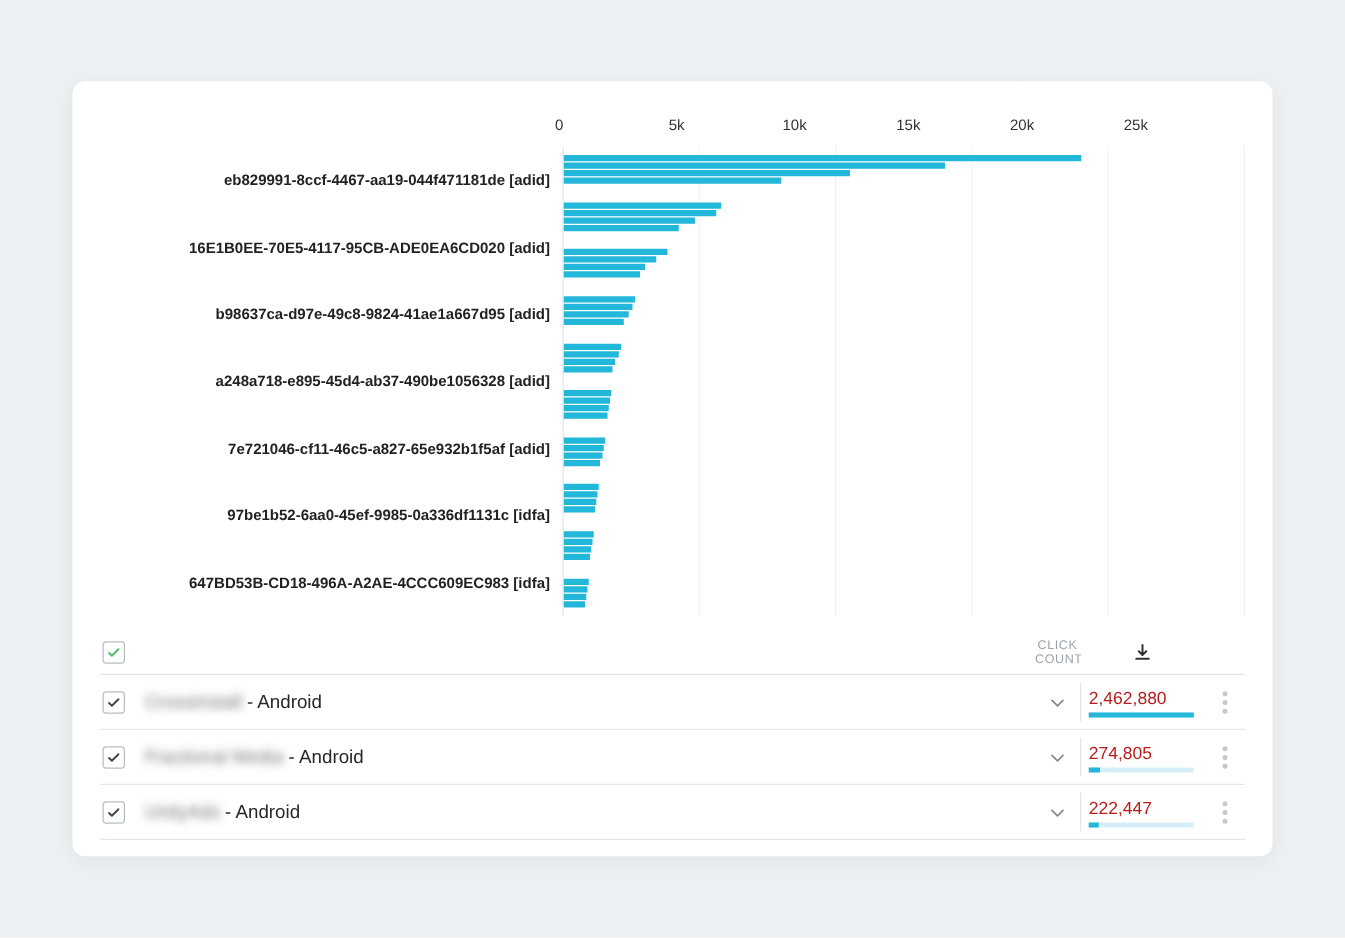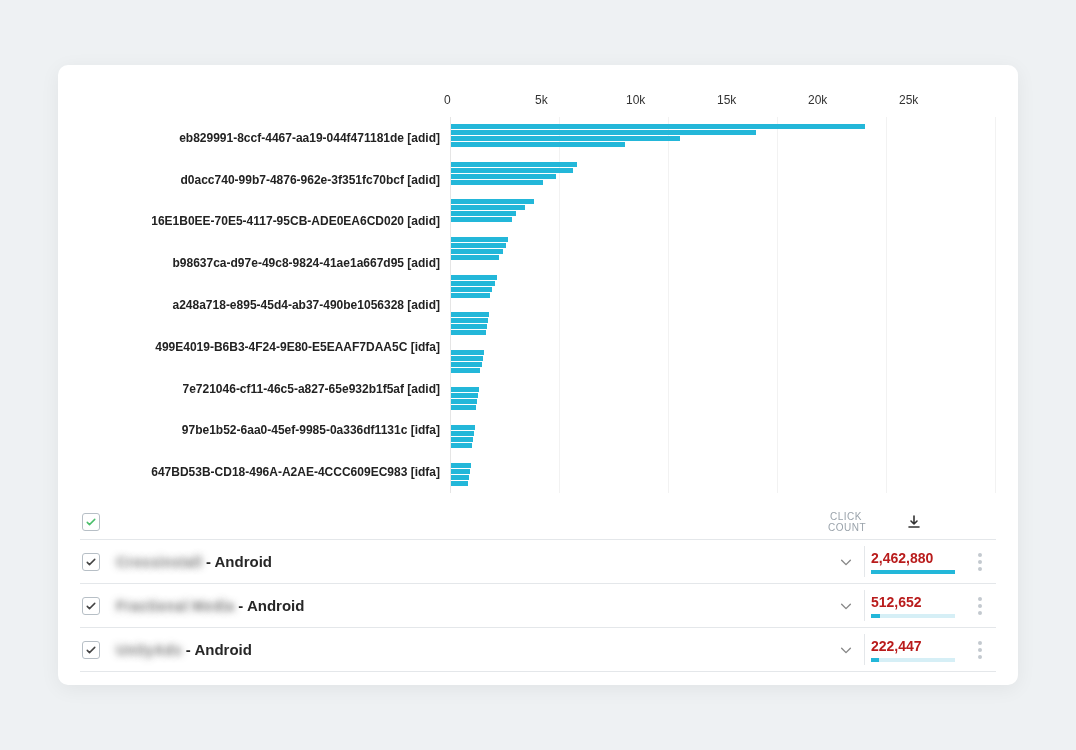--- a/index.html
+++ b/index.html
@@ -111,21 +111,21 @@
     font-size: 10px;
     letter-spacing: 0.05em;
   }
   .thead .crumb {
     display: flex; align-items: center; gap: 4px;
   }
   .thead .clickcount {
     text-align: center;
     line-height: 1.1;
   }
-  .trow { height: 44px; font-weight: bold; }
+  .trow { height: 44px; }
   .check {
     width: 18px; height: 18px;
     border: 1.4px solid #b7bfc6;
     border-radius: 3px;
     display: flex; align-items: center; justify-content: center;
     cursor: pointer;
     margin-left: 2px;
   }
   .check svg { width: 12px; height: 12px; }
   .netname {
@@ -198,25 +198,23 @@
       <div class="x-tick">0</div>
       <div class="x-tick">5k</div>
       <div class="x-tick">10k</div>
       <div class="x-tick">15k</div>
       <div class="x-tick">20k</div>
       <div class="x-tick">25k</div>
     </div>
     <div class="plot">
       <div class="y-labels" id="ylabels">
           <div>eb829991-8ccf-4467-aa19-044f471181de [adid]</div>
-          <div>d0acc740-99b7-4876-962e-3f351fc70bcf [adid]</div>
           <div>16E1B0EE-70E5-4117-95CB-ADE0EA6CD020 [adid]</div>
           <div>b98637ca-d97e-49c8-9824-41ae1a667d95 [adid]</div>
           <div>a248a718-e895-45d4-ab37-490be1056328 [adid]</div>
-          <div>499E4019-B6B3-4F24-9E80-E5EAAF7DAA5C [idfa]</div>
           <div>7e721046-cf11-46c5-a827-65e932b1f5af [adid]</div>
           <div>97be1b52-6aa0-45ef-9985-0a336df1131c [idfa]</div>
           <div>647BD53B-CD18-496A-A2AE-4CCC609EC983 [idfa]</div>
         </div>
       <div class="bars">
         <div class="gridlines">
           <div></div>
             <div></div>
             <div></div>
             <div></div>
@@ -343,21 +341,21 @@
           <div class="netname">
             <span class="blurred">Fractional Media</span>
             <span> - Android</span>
           </div>
           <div class="expander">
             <svg width="14" height="14" viewBox="0 0 16 16">
               <path d="M3 6l5 5 5-5" stroke="#888" stroke-width="1.6" fill="none" stroke-linecap="round" stroke-linejoin="round"></path>
             </svg>
           </div>
           <div class="count-cell">
-            <div class="count-val">512,652</div>
+            <div class="count-val">274,805</div>
             <div class="count-bar-bg">
               <div class="count-bar-fg" style="width: 11.1579%;"></div>
             </div>
           </div>
           <div class="kebab">
             <span></span>
             <span></span>
             <span></span>
           </div>
         </div>

